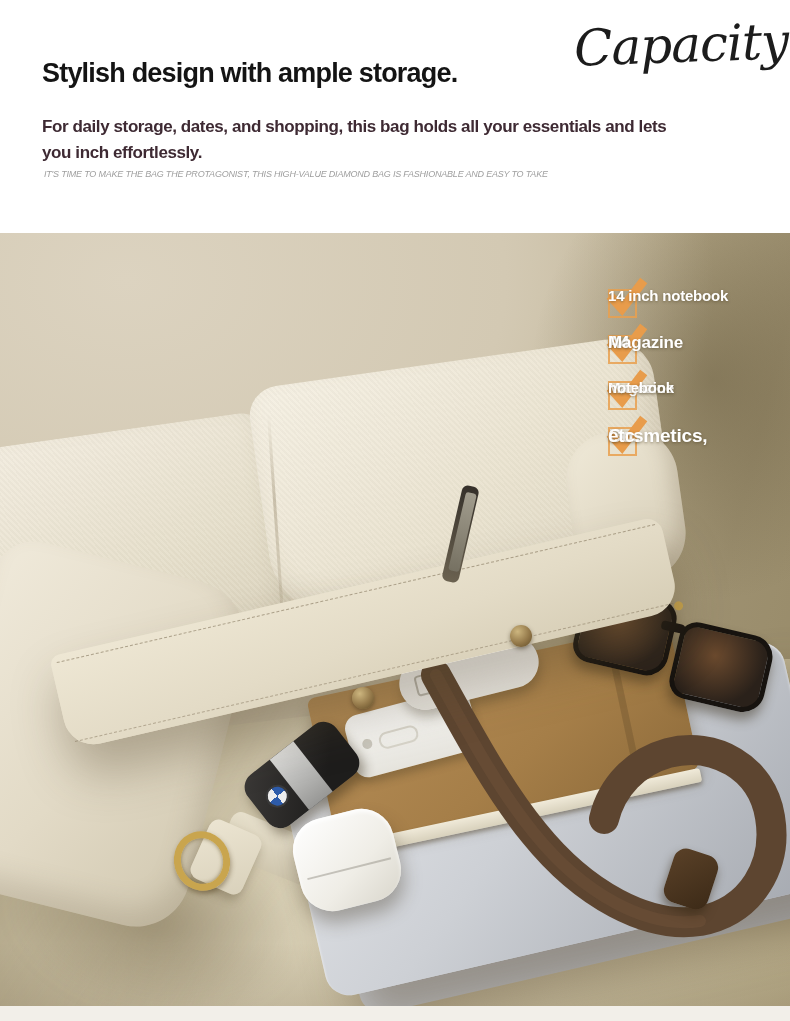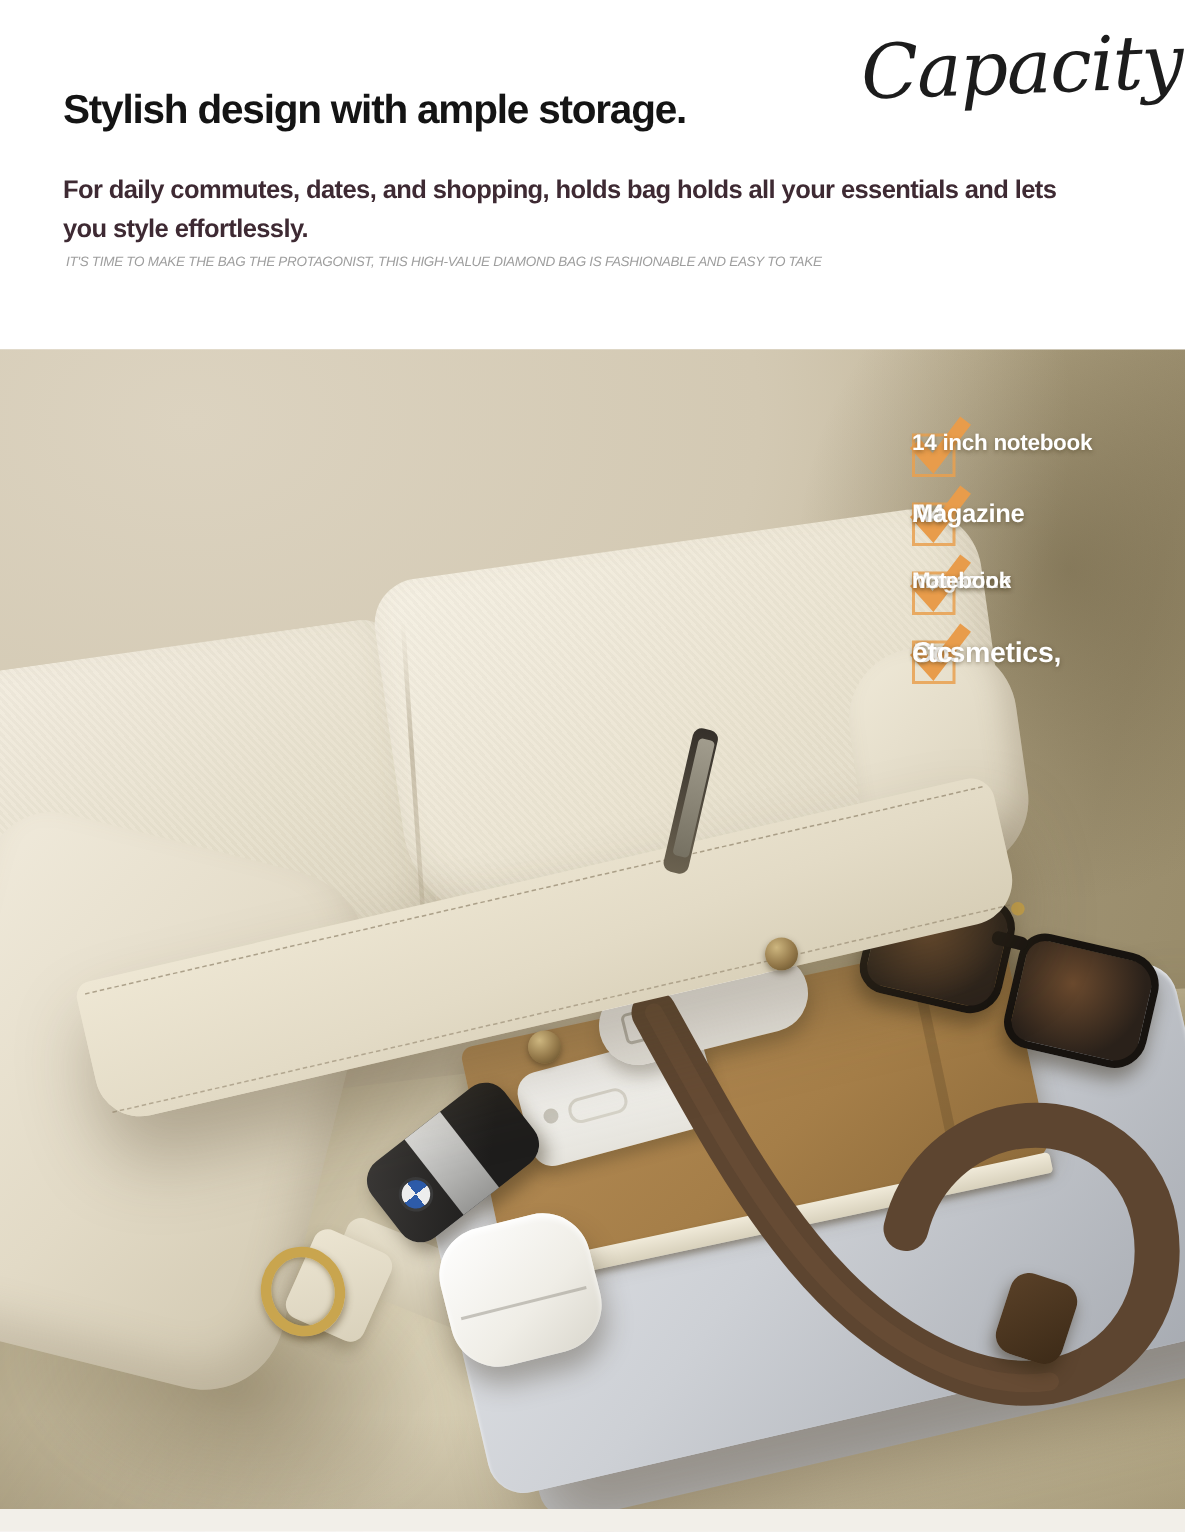--- a/index.html
+++ b/index.html
@@ -163,22 +163,22 @@
 </style>
 </head>
 <body>
 
 <div class="page">
 
   <div class="hero">
     <div class="hero-title">Stylish design with ample storage.</div>
     <div class="hero-script">Capacity</div>
     <div class="hero-sub">
-      <span>For daily commutes, dates, and shopping, holds bag holds all your essentials and lets</span>
-      <span>you style effortlessly.</span>
+      <span>For daily storage, dates, and shopping, this bag holds all your essentials and lets</span>
+      <span>you inch effortlessly.</span>
     </div>
     <div class="hero-cap">
       <span>IT'S TIME TO MAKE THE BAG THE PROTAGONIST, THIS HIGH-VALUE DIAMOND BAG IS FASHIONABLE AND EASY TO TAKE</span>
     </div>
   </div>
 
   <div class="photo">
     <div class="corner-shade"></div>
     <div class="surface"></div>
     <div class="light-wedge"></div>

